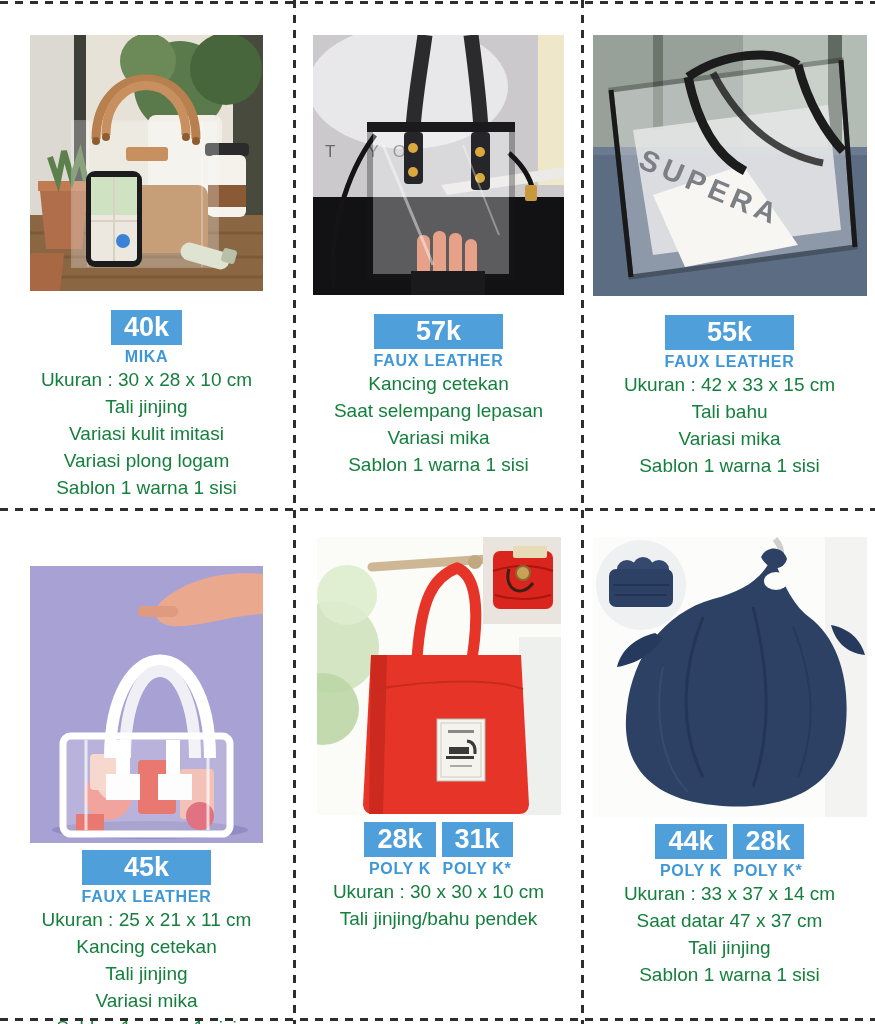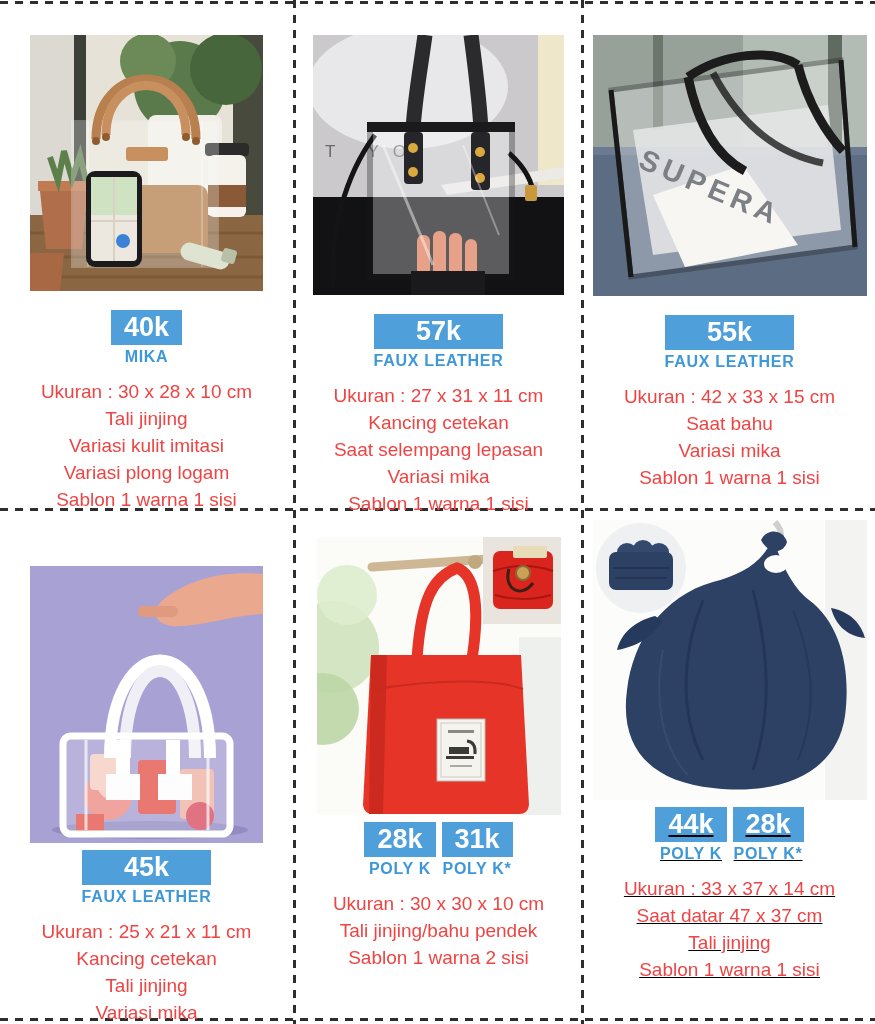--- a/index.html
+++ b/index.html
@@ -14,39 +14,39 @@
     background:repeating-linear-gradient(180deg,#2e2e2e 0 8px,transparent 8px 15px); }
   #cut-top{ top:1px; } #cut-mid{ top:508px; } #cut-bottom{ top:1018px; }
   #cut-v1{ left:293px; } #cut-v2{ left:581px; }
 
   .cell { position:absolute; text-align:center; }
   #cell-1{ left:0;   top:0;    width:293px; height:508px; }
   #cell-2{ left:296px; top:0;  width:285px; height:508px; }
   #cell-3{ left:584px; top:0;  width:291px; height:508px; }
   #cell-4{ left:0;   top:540px; width:293px; height:507px; }
   #cell-5{ left:296px; top:511px; width:285px; height:507px; }
-  #cell-6{ left:584px; top:494px; width:291px; height:507px;text-decoration:underline; }
+  #cell-6{ left:584px; top:511px; width:291px; height:507px; }
 
   .photo { margin:0 auto; overflow:hidden; background:#eee; }
   .photo svg { display:block; }
   .row-top .photo { margin-top:35px; }
   .row-bottom .photo { margin-top:26px; }
 
   .badge-row { display:flex; justify-content:center; gap:6px; }
   .row-top .badge-row { margin-top:19px; }
   .row-bottom .badge-row { margin-top:7px; }
   .badge {
     background:#4FA0DA; color:#ffffff; font-weight:bold;
     font-size:27px; line-height:35px; padding:0 13px;
   }
   .material {
     color:#3E98D8; font-weight:bold; font-size:16px;
     letter-spacing:0.7px; margin-top:3px;
   }
-  .specs { margin-top:12px; font-size:19px; line-height:27px; color:#ef4444; }
+  .specs { margin-top:0; font-size:19px; line-height:27px; color:#15803d; }
 </style>
 </head>
 <body>
 
 <div class="page">
 
   <div class="cutline-h" id="cut-top"></div>
   <div class="cutline-h" id="cut-mid"></div>
   <div class="cutline-h" id="cut-bottom"></div>
   <div class="cutline-v" id="cut-v1"></div>
@@ -138,21 +138,20 @@
         <path d="M150,110 L186,200" stroke="#ffffff" stroke-width="2" opacity="0.35"></path>
       </svg>
     </div>
     <div class="badge-row">
       <div class="badge-group">
         <div class="badge">57k</div>
         <div class="material">FAUX LEATHER</div>
       </div>
     </div>
     <div class="specs">
-      <div class="spec-line">Ukuran : 27 x 31 x 11 cm</div>
       <div class="spec-line">Kancing cetekan</div>
       <div class="spec-line">Saat selempang lepasan</div>
       <div class="spec-line">Variasi mika</div>
       <div class="spec-line">Sablon 1 warna 1 sisi</div>
     </div>
   </section>
 
   <section class="cell row-top" id="cell-3">
     <div class="photo" style="width:274px;height:261px">
       <svg width="274" height="261" viewBox="0 0 274 261">
@@ -175,21 +174,21 @@
       </svg>
     </div>
     <div class="badge-row">
       <div class="badge-group">
         <div class="badge">55k</div>
         <div class="material">FAUX LEATHER</div>
       </div>
     </div>
     <div class="specs">
       <div class="spec-line">Ukuran : 42 x 33 x 15 cm</div>
-      <div class="spec-line">Saat bahu</div>
+      <div class="spec-line">Tali bahu</div>
       <div class="spec-line">Variasi mika</div>
       <div class="spec-line">Sablon 1 warna 1 sisi</div>
     </div>
   </section>
 
   <section class="cell row-bottom" id="cell-4">
     <div class="photo" style="width:233px;height:277px">
       <svg width="233" height="277" viewBox="0 0 233 277">
         <rect width="233" height="277" fill="#a8a1d3"></rect>
         <ellipse cx="120" cy="264" rx="98" ry="9" fill="#938cc4"></ellipse>
@@ -265,21 +264,20 @@
         <div class="material">POLY K</div>
       </div>
       <div class="badge-group">
         <div class="badge">31k</div>
         <div class="material">POLY K*</div>
       </div>
     </div>
     <div class="specs">
       <div class="spec-line">Ukuran : 30 x 30 x 10 cm</div>
       <div class="spec-line">Tali jinjing/bahu pendek</div>
-      <div class="spec-line">Sablon 1 warna 2 sisi</div>
     </div>
   </section>
 
   <section class="cell row-bottom" id="cell-6">
     <div class="photo" style="width:274px;height:280px">
       <svg width="274" height="280" viewBox="0 0 274 280">
         <rect width="274" height="280" fill="#fcfcfb"></rect>
         <rect x="232" y="0" width="42" height="280" fill="#f3f3f1"></rect>
         <path d="M182,2 q12,14 0,24" stroke="#cfcfcd" stroke-width="6" fill="none"></path>
         <path d="M180,18 C170,42 150,54 120,62 C70,76 40,120 34,170 C26,230 60,262 120,268 C190,276 244,252 252,196 C258,150 248,104 216,80 C198,66 188,42 180,18 Z" fill="#2d4165"></path>

